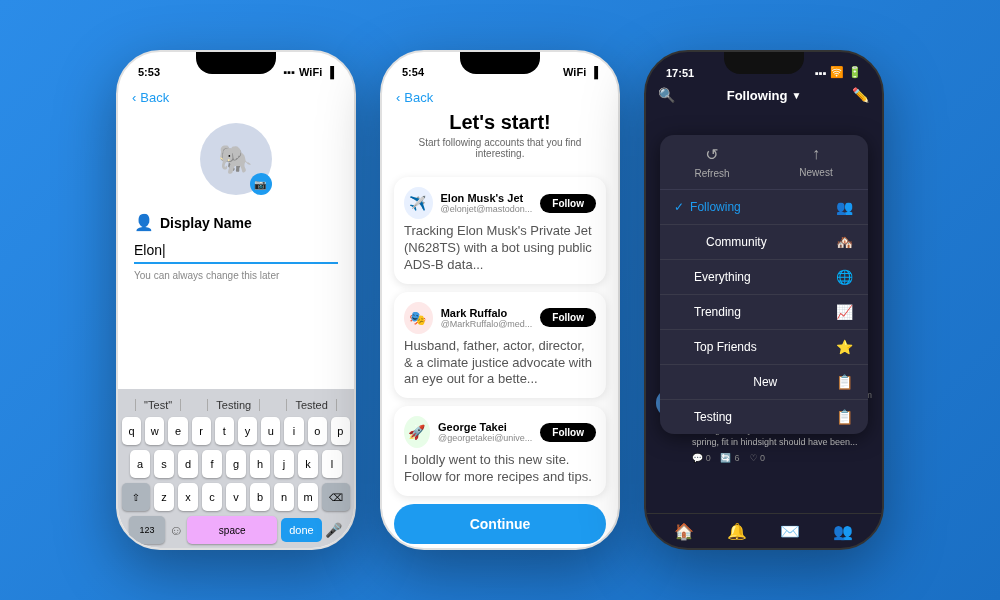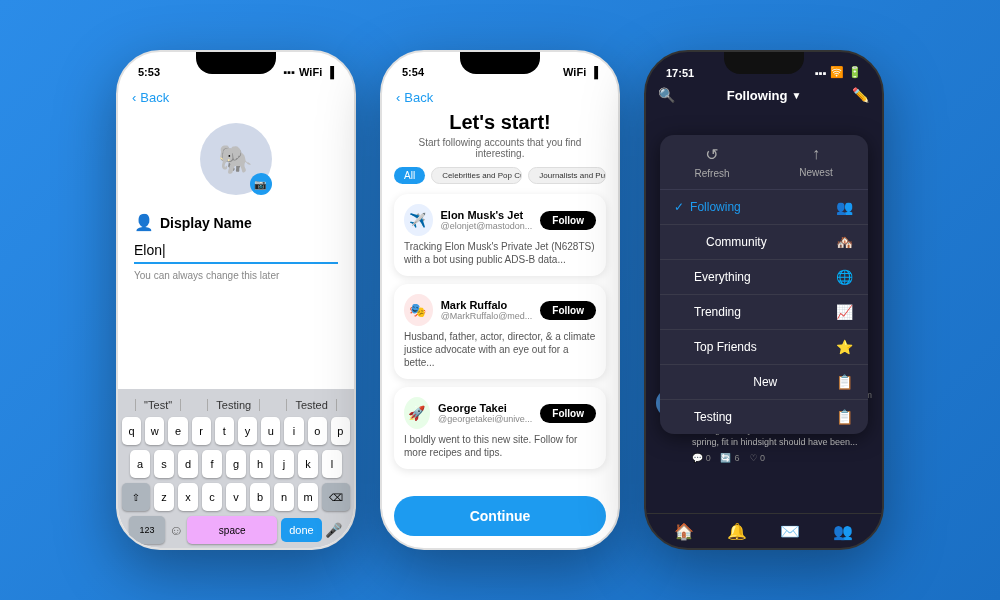--- a/index.html
+++ b/index.html
@@ -275,21 +275,21 @@
     .follow-handle { font-size: 9px; color: #888; }
     .follow-btn {
       background: #000;
       color: #fff;
       border-radius: 20px;
       padding: 4px 12px;
       font-size: 10px;
       font-weight: 700;
       cursor: pointer;
     }
-    .follow-desc { font-size: 10px; color: #555; line-height: 1.3; }
+    .follow-desc { font-size: 13px; color: #555; line-height: 1.3; }
 
     .continue-btn {
       background: #1d9bf0;
       color: #fff;
       border-radius: 30px;
       width: 100%;
       padding: 12px;
       font-size: 14px;
       font-weight: 700;
       text-align: center;

